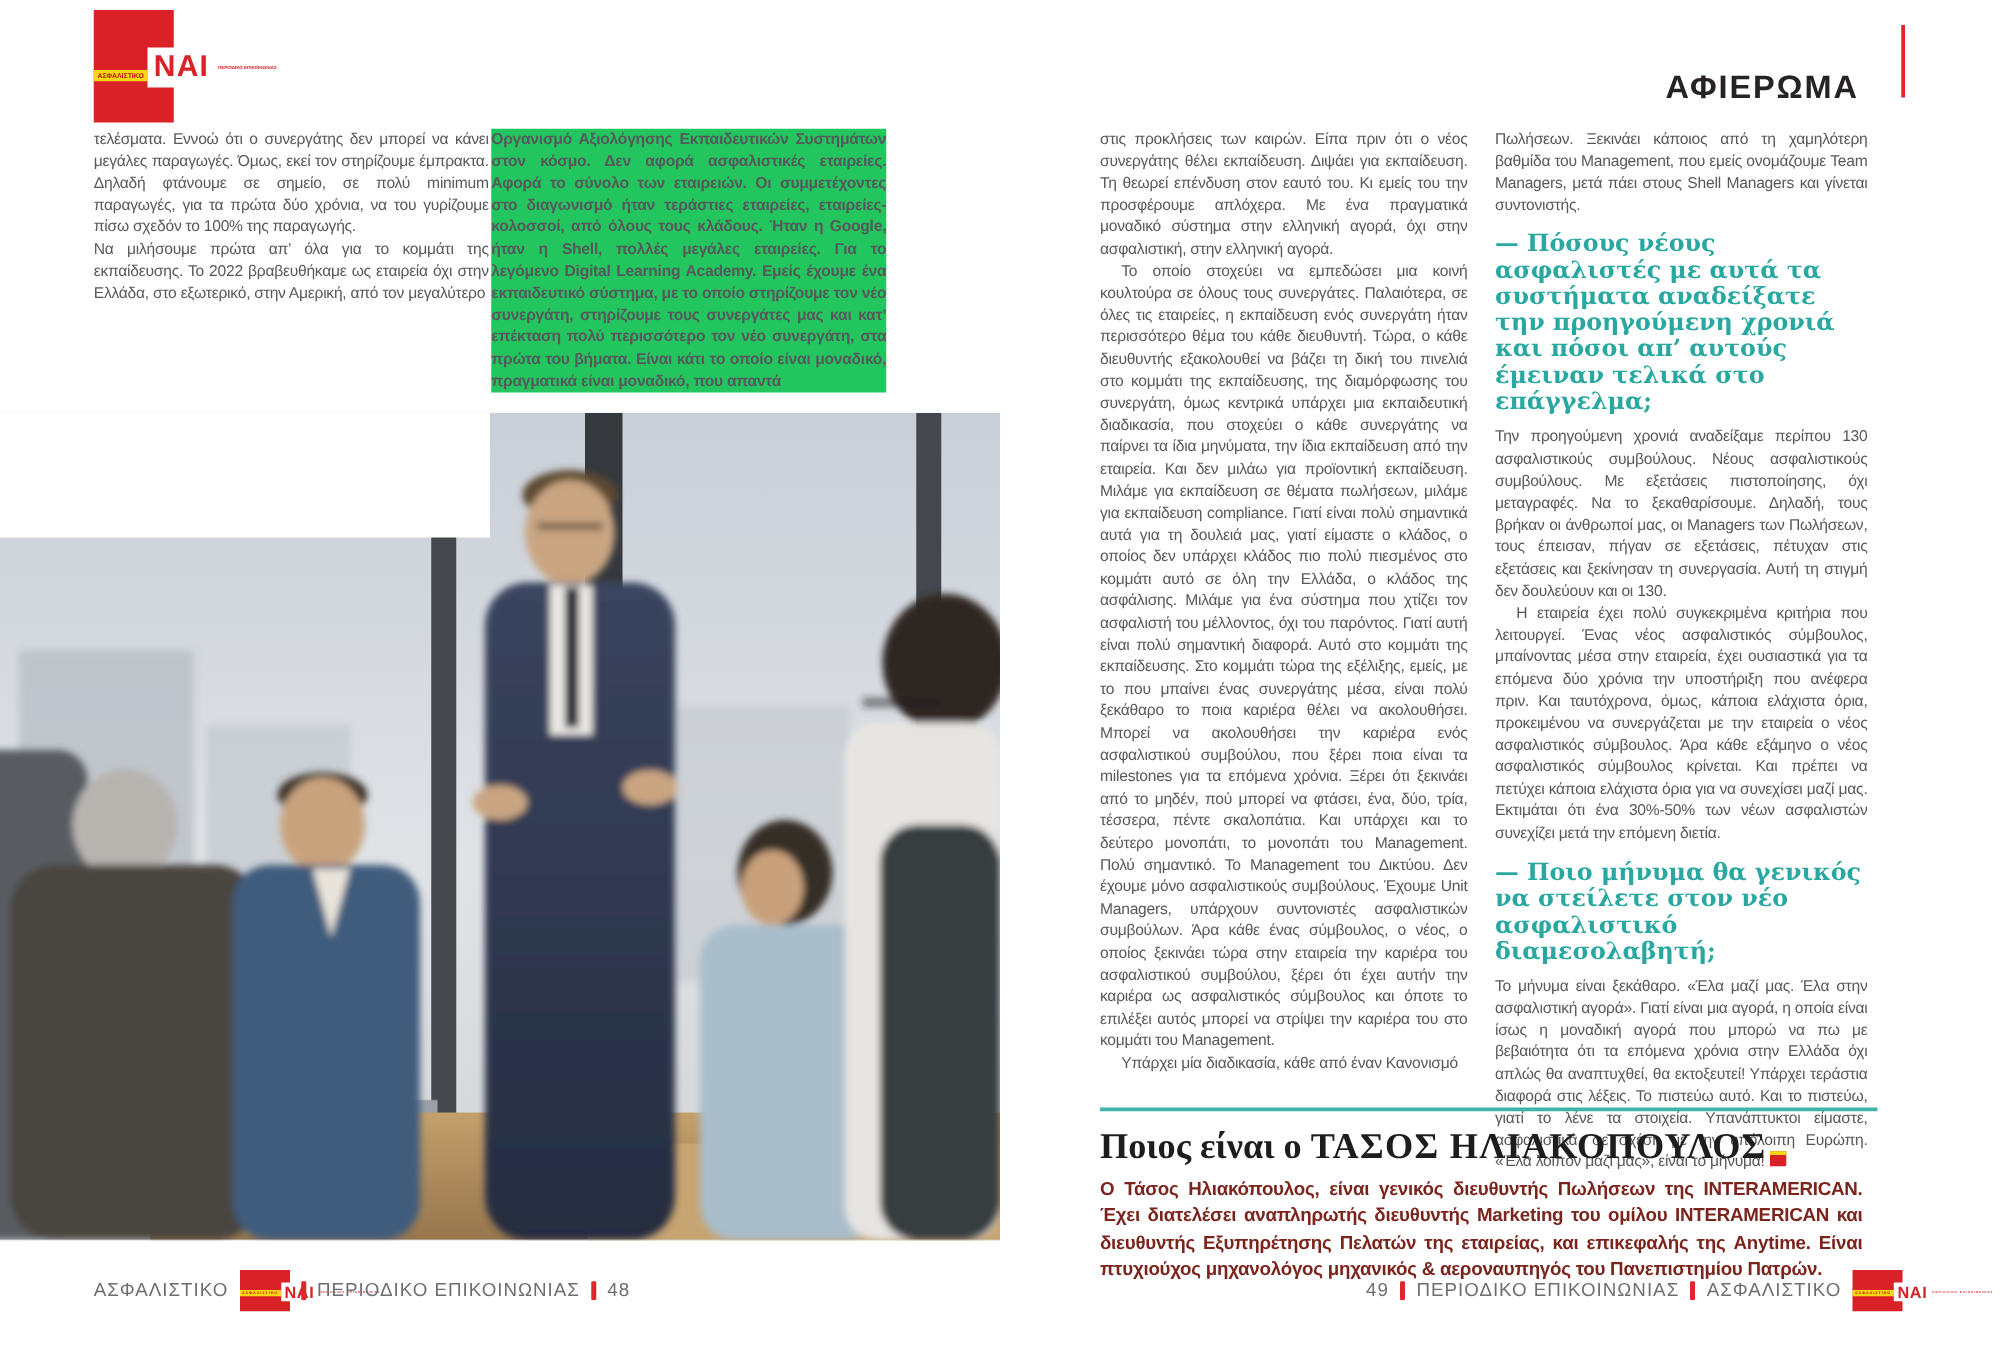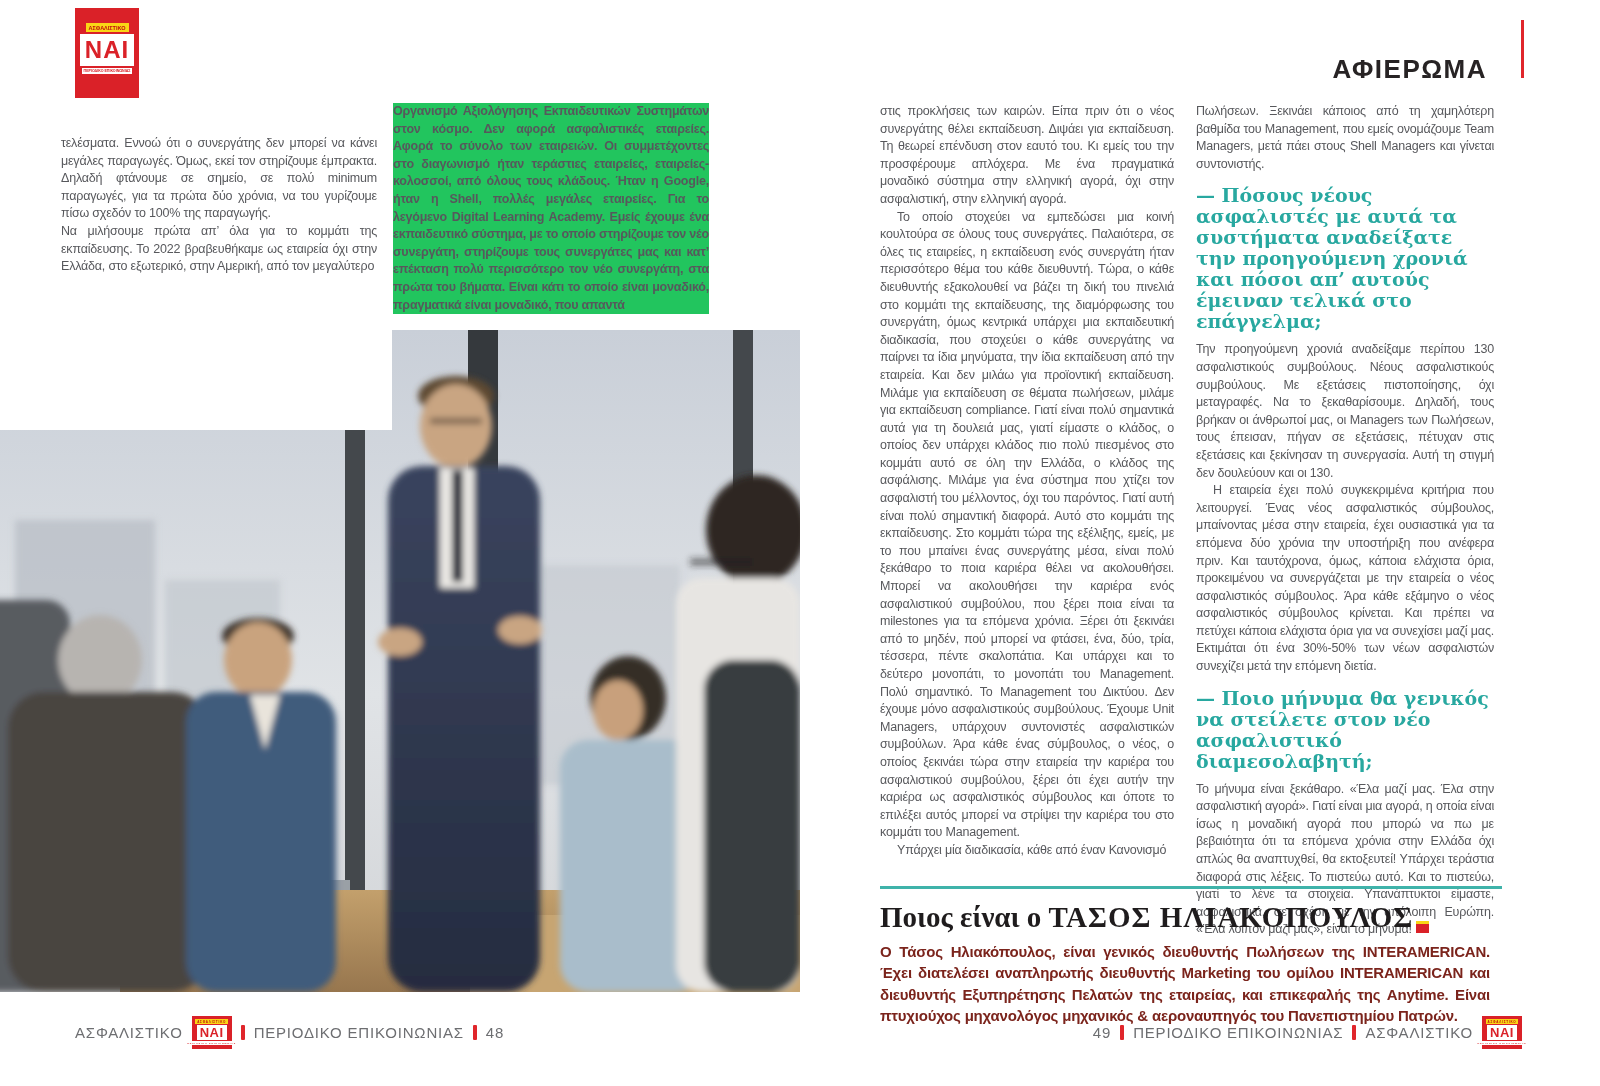--- a/index.html
+++ b/index.html
@@ -1,20 +1,20 @@
 <!DOCTYPE html>
 <html><head>
 <meta charset="utf-8">
 <style>
   html,body{margin:0;padding:0;background:#ffffff;}
   .page{position:relative;width:1600px;height:1086px;background:#fff;overflow:hidden;
         font-family:"Liberation Sans",sans-serif;}
 
   
-  .brandlogo{background:#da2128;display:flex;flex-direction:column;align-items:center;box-sizing:border-box;}
+  .brandlogo{background:#da2128;display:flex;flex-direction:row;align-items:center;box-sizing:border-box;}
   .brandlogo.large{position:absolute;left:75px;top:8px;width:64px;height:90px;}
   .brandlogo.large .bl-top{margin-top:15px;background:#f9d616;color:#c00d0d;font-size:5.5px;font-weight:bold;
         padding:1.5px 3px;white-space:nowrap;}
   .brandlogo.large .bl-nai{margin-top:2px;background:#fff;color:#da2128;font-weight:bold;font-size:24px;
         line-height:1;padding:4px 5px;letter-spacing:1px;}
   .brandlogo.large .bl-bottom{margin-top:2px;background:#fff;color:#da2128;font-size:3.6px;font-weight:bold;
         padding:1px 2px;white-space:nowrap;}
   .brandlogo.small{width:40px;height:33px;display:inline-flex;flex:0 0 auto;}
   .brandlogo.small .bl-top{margin-top:3px;background:#f9d616;color:#c00d0d;font-size:3px;font-weight:bold;
         padding:0.5px 2px;white-space:nowrap;}
@@ -27,21 +27,21 @@
         letter-spacing:1.5px;color:#272324;}
   .red-rule{position:absolute;left:1521px;top:20px;width:3px;height:58px;background:#e0262b;}
 
   
   .body-col{position:absolute;top:103px;font-size:12.5px;line-height:17.6px;letter-spacing:-0.2px;
         text-align:justify;color:#57585c;}
   .body-col p{margin:0;}
   .ind{text-indent:17px;}
   .q{font-family:"DejaVu Serif",serif;font-weight:bold;color:#28a8a0;font-size:19px;line-height:21px;
         text-align:left;letter-spacing:0;margin:12px 0 9px 0;}
-  #col1{left:61px;width:316px;background:#fff;margin-top:32px;}
+  #col1{left:75px;width:316px;background:#fff;}
   #col2{left:393px;width:316px;background:#22c55e;font-weight:bold;}
   #col3{left:880px;width:294px;}
   #col4{left:1196px;width:298px;}
 
   .endmark{display:inline-block;width:13px;height:9px;background:#da2128;border-top:3px solid #f9d616;
         margin-left:4px;vertical-align:baseline;}
 
   
   .photo{position:absolute;left:0;top:330px;width:800px;height:662px;overflow:hidden;}
   .notch{position:absolute;left:0;top:330px;width:392px;height:100px;background:#fff;}

